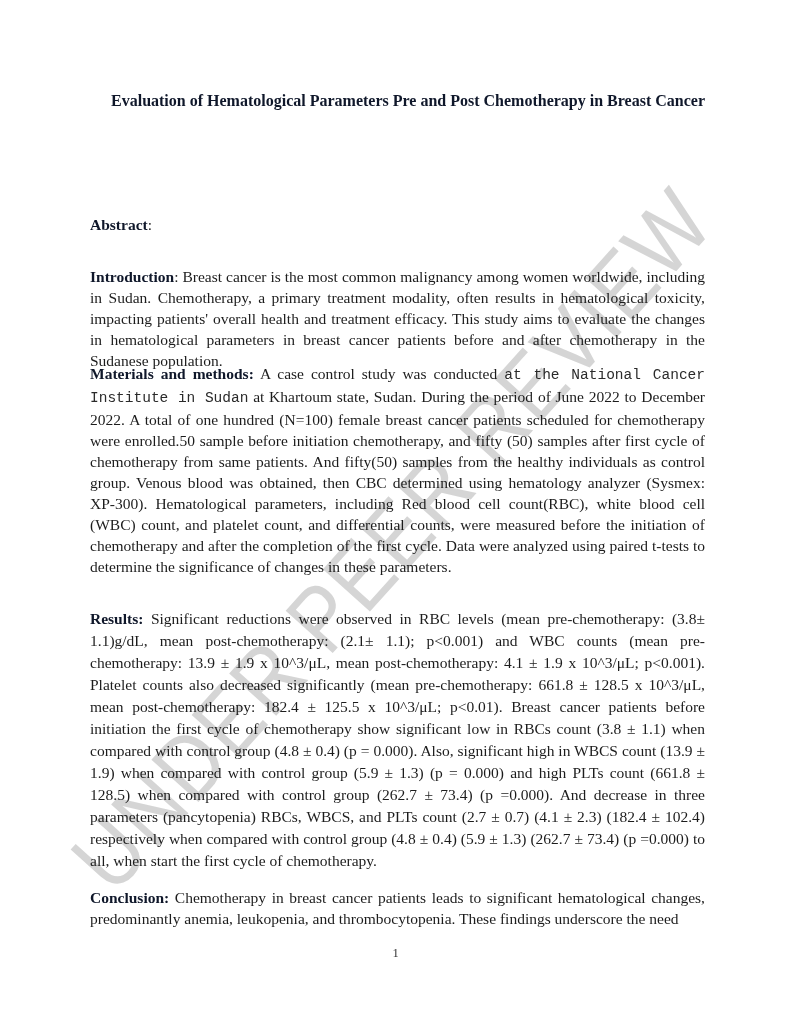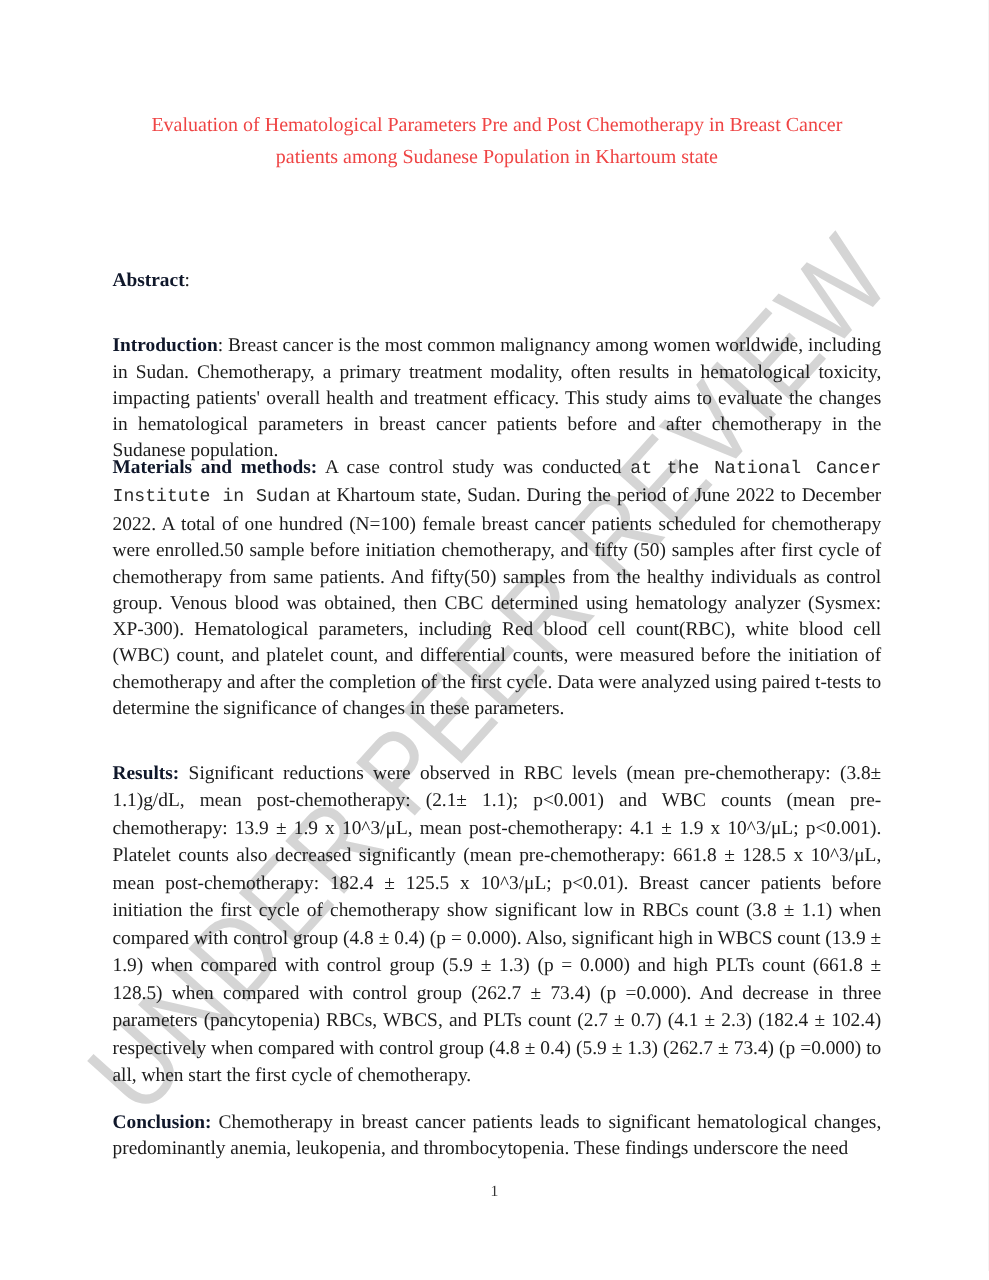--- a/index.html
+++ b/index.html
@@ -31,25 +31,25 @@
   .sec {
     position: absolute;
     left: 90px;
     width: 615px;
     text-align: justify;
     font-size: 15.5px;
     line-height: 21px;
   }
   .paper-title {
     top: 88px;
-    text-align: center;
-    font-weight: normal;
+    text-align: right;
+    font-weight: bold;
     font-size: 16px;
     line-height: 25px;
-    color: #ef4444;
+    color: #0f172a;
   }
   .abstract-heading { top: 214px; }
   .intro-para   { top: 250px; }
   .methods-para { top: 347px; }
   .results-para { top: 596px; line-height: 22px; margin-top: 12px; }
   .concl-para   { top: 871px; }
   b.lead { font-weight: bold; color: #0f172a; }
   .mono {
     font-family: "Liberation Mono", "DejaVu Sans Mono", monospace;
     font-size: 14.5px;
@@ -70,21 +70,20 @@
 <body>
 
 <div class="page">
 
   <div class="watermark">UNDER PEER REVIEW</div>
 
   <div class="content">
 
     <div class="sec paper-title">
       <div>Evaluation of Hematological Parameters Pre and Post Chemotherapy in Breast Cancer</div>
-      <div>patients among Sudanese Population in Khartoum state</div>
     </div>
 
     <div class="sec abstract-heading">
       <b class="lead">Abstract</b><span>:</span>
     </div>
 
     <p class="sec intro-para">
       <b class="lead">Introduction</b><span>: Breast cancer is the most common malignancy among women worldwide, including in Sudan. Chemotherapy, a primary treatment modality, often results in hematological toxicity, impacting patients' overall health and treatment efficacy. This study aims to evaluate the changes in hematological parameters in breast cancer patients before and after chemotherapy in the Sudanese population.</span>
     </p>
 

